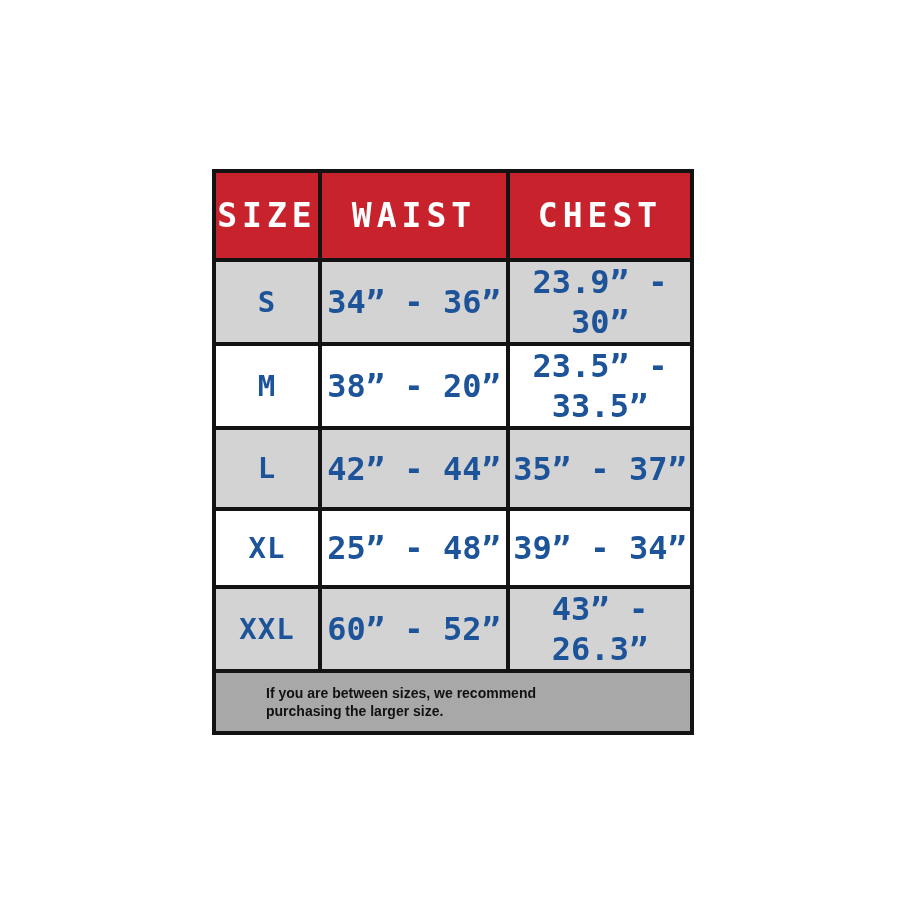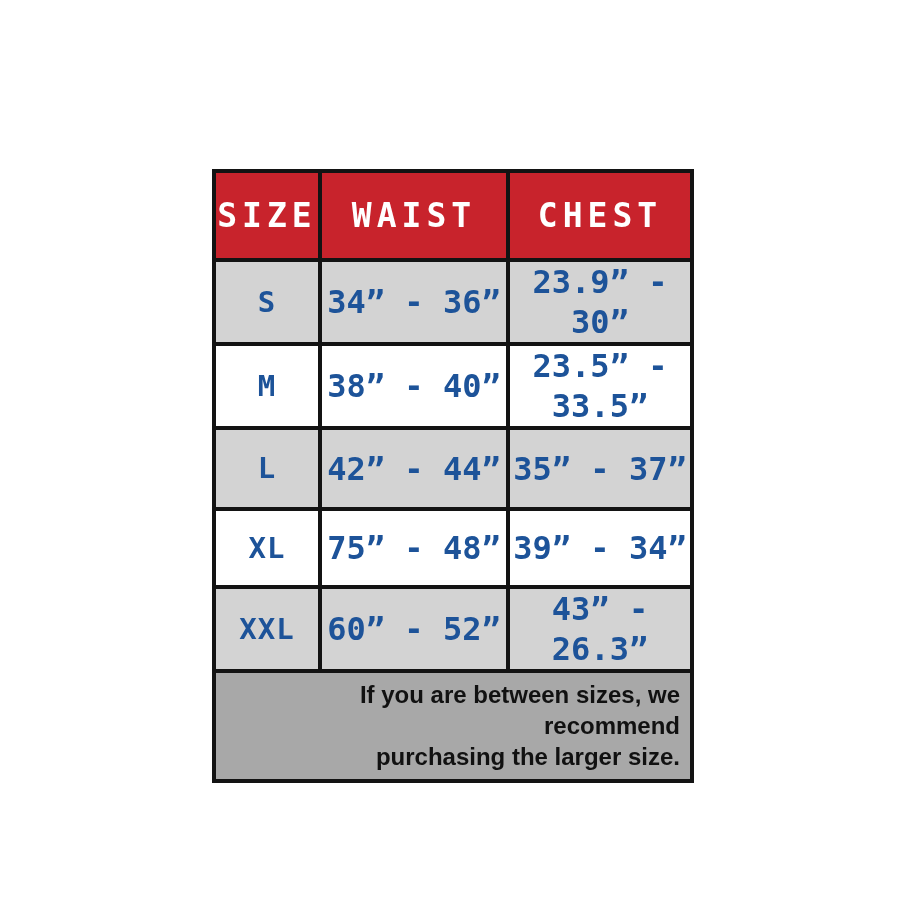--- a/index.html
+++ b/index.html
@@ -61,22 +61,22 @@
   tr.r1 td { height: 77px; }
   tr.r2 td { height: 77px; }
   tr.r3 td { height: 74px; }
   tr.r4 td { height: 69px; }
 
   tr.footer-row td {
     background: var(--footer-bg, #a8a8a8);
     color: #111111;
     font-family: "Liberation Sans", sans-serif;
     font-weight: bold;
-    font-size: 24px;
-    text-align: right;
+    font-size: 14px;
+    text-align: left;
     padding: 6px 10px 6px 50px;
     height: 46px;
     white-space: pre-line;
     line-height: 1.3;
   }
 </style>
 </head>
 <body>
 
 <div class="stage">
@@ -94,32 +94,32 @@
       </tr>
     </thead>
     <tbody>
       <tr class="data-row alt r0">
         <td class="size-cell">S</td>
         <td class="value-cell">34” - 36”</td>
         <td class="value-cell">23.9” - 30”</td>
       </tr>
       <tr class="data-row r1">
         <td class="size-cell">M</td>
-        <td class="value-cell">38” - 40”</td>
+        <td class="value-cell">38” - 20”</td>
         <td class="value-cell">23.5” -
 33.5”</td>
       </tr>
       <tr class="data-row alt r2">
         <td class="size-cell">L</td>
         <td class="value-cell">42” - 44”</td>
         <td class="value-cell">35” - 37”</td>
       </tr>
       <tr class="data-row r3">
         <td class="size-cell">XL</td>
-        <td class="value-cell">75” - 48”</td>
+        <td class="value-cell">25” - 48”</td>
         <td class="value-cell">39” - 34”</td>
       </tr>
       <tr class="data-row alt r4">
         <td class="size-cell">XXL</td>
         <td class="value-cell">60” - 52”</td>
         <td class="value-cell">43” - 26.3”</td>
       </tr>
       <tr class="footer-row">
         <td colspan="3">If you are between sizes, we recommend
 purchasing the larger size.</td>

